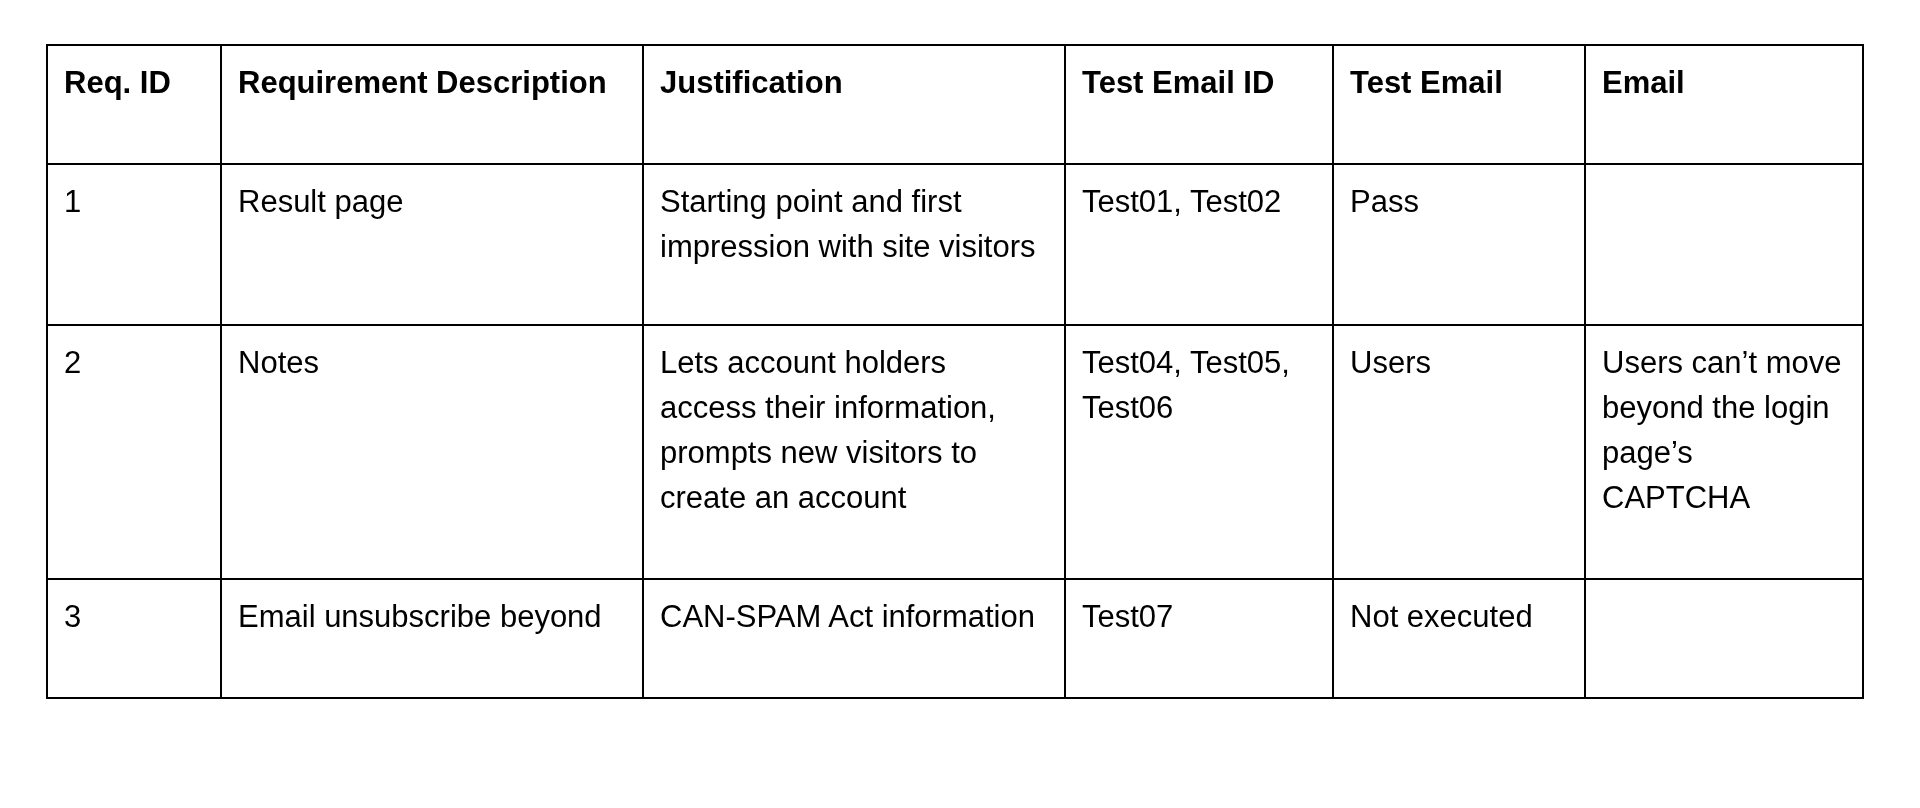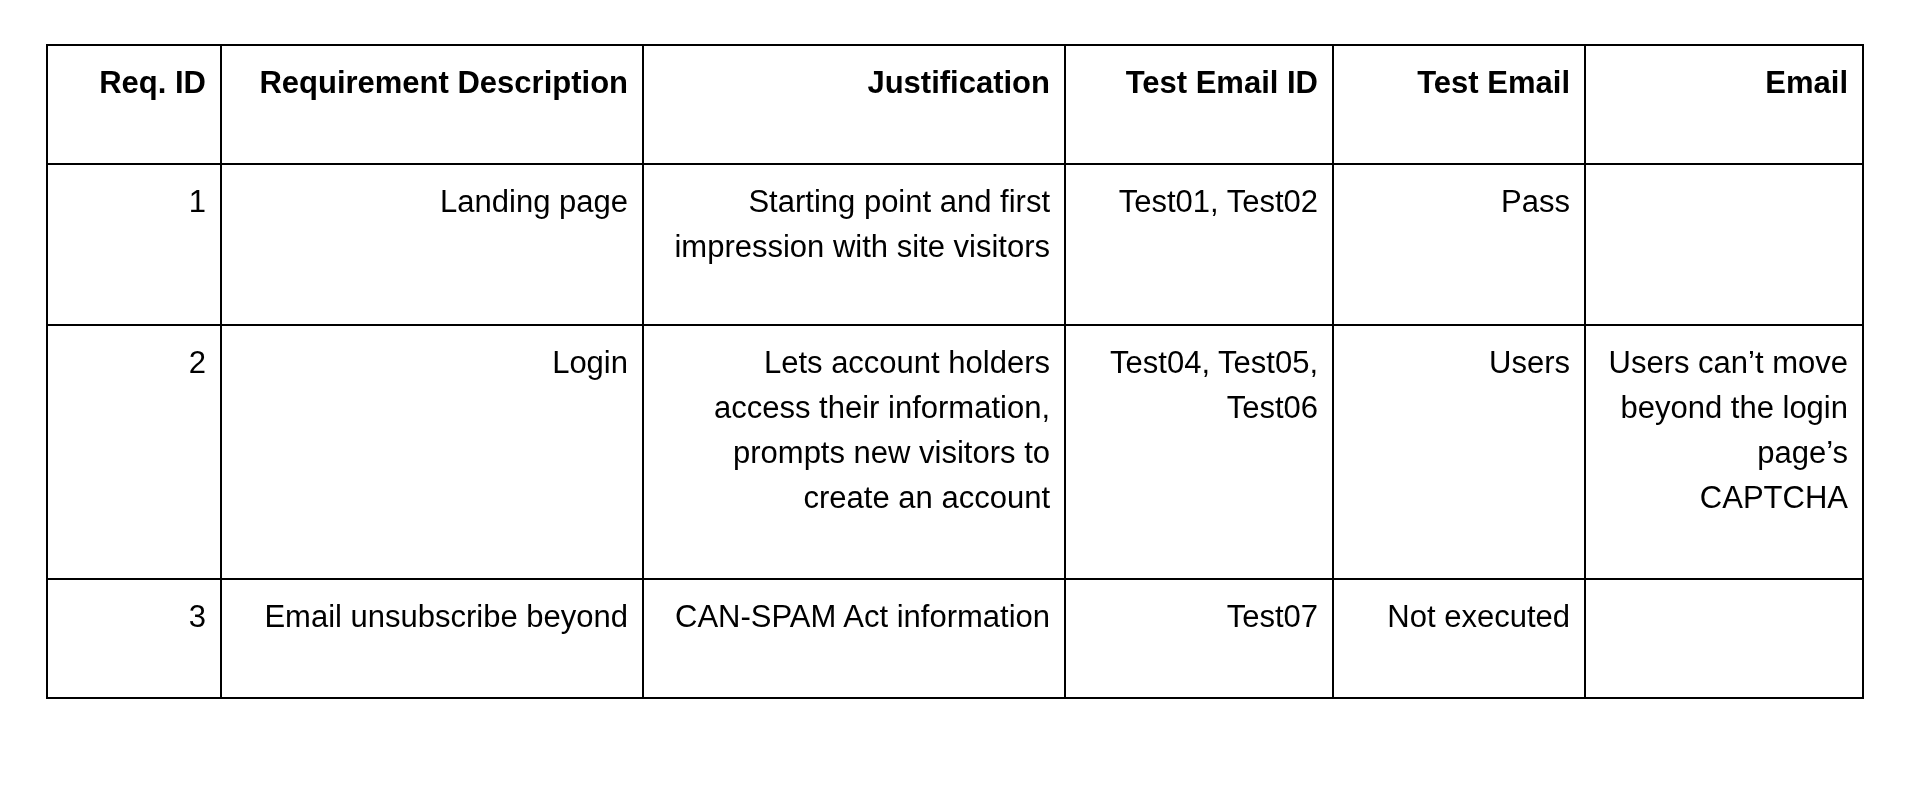--- a/index.html
+++ b/index.html
@@ -51,21 +51,21 @@
   col.c-just        { width: 422px; }
   col.c-tcid        { width: 268px; }
   col.c-result      { width: 252px; }
   col.c-notes       { width: 278px; }
 
   tr.r-head td, tr.r-head th { height: 89px; }
   tr.r-1 td { height: 131px; }
   tr.r-2 td { height: 224px; }
   tr.r-3 td { height: 89px; }
 
-  .cell-text { display: block; white-space: pre-wrap; text-align: right; }
+  .cell-text { display: block; white-space: pre-wrap; }
 </style>
 </head>
 <body>
 
 <div class="page">
 
   <table class="req-table">
     <colgroup>
       <col class="c-reqid">
       <col class="c-desc">
@@ -97,42 +97,42 @@
         </th>
       </tr>
     </thead>
 
     <tbody>
       <tr class="r-1">
         <td>
           <span class="cell-text">1</span>
         </td>
         <td>
-          <span class="cell-text">Landing page</span>
+          <span class="cell-text">Result page</span>
         </td>
         <td>
           <span class="cell-text">Starting point and first impression with site visitors</span>
         </td>
         <td>
           <span class="cell-text">Test01, Test02</span>
         </td>
         <td>
           <span class="cell-text">Pass</span>
         </td>
         <td>
           <span class="cell-text"></span>
         </td>
       </tr>
 
       <tr class="r-2">
         <td>
           <span class="cell-text">2</span>
         </td>
         <td>
-          <span class="cell-text">Login</span>
+          <span class="cell-text">Notes</span>
         </td>
         <td>
           <span class="cell-text">Lets account holders access their information, prompts new visitors to create an account</span>
         </td>
         <td>
           <span class="cell-text">Test04, Test05, Test06</span>
         </td>
         <td>
           <span class="cell-text">Users</span>
         </td>

